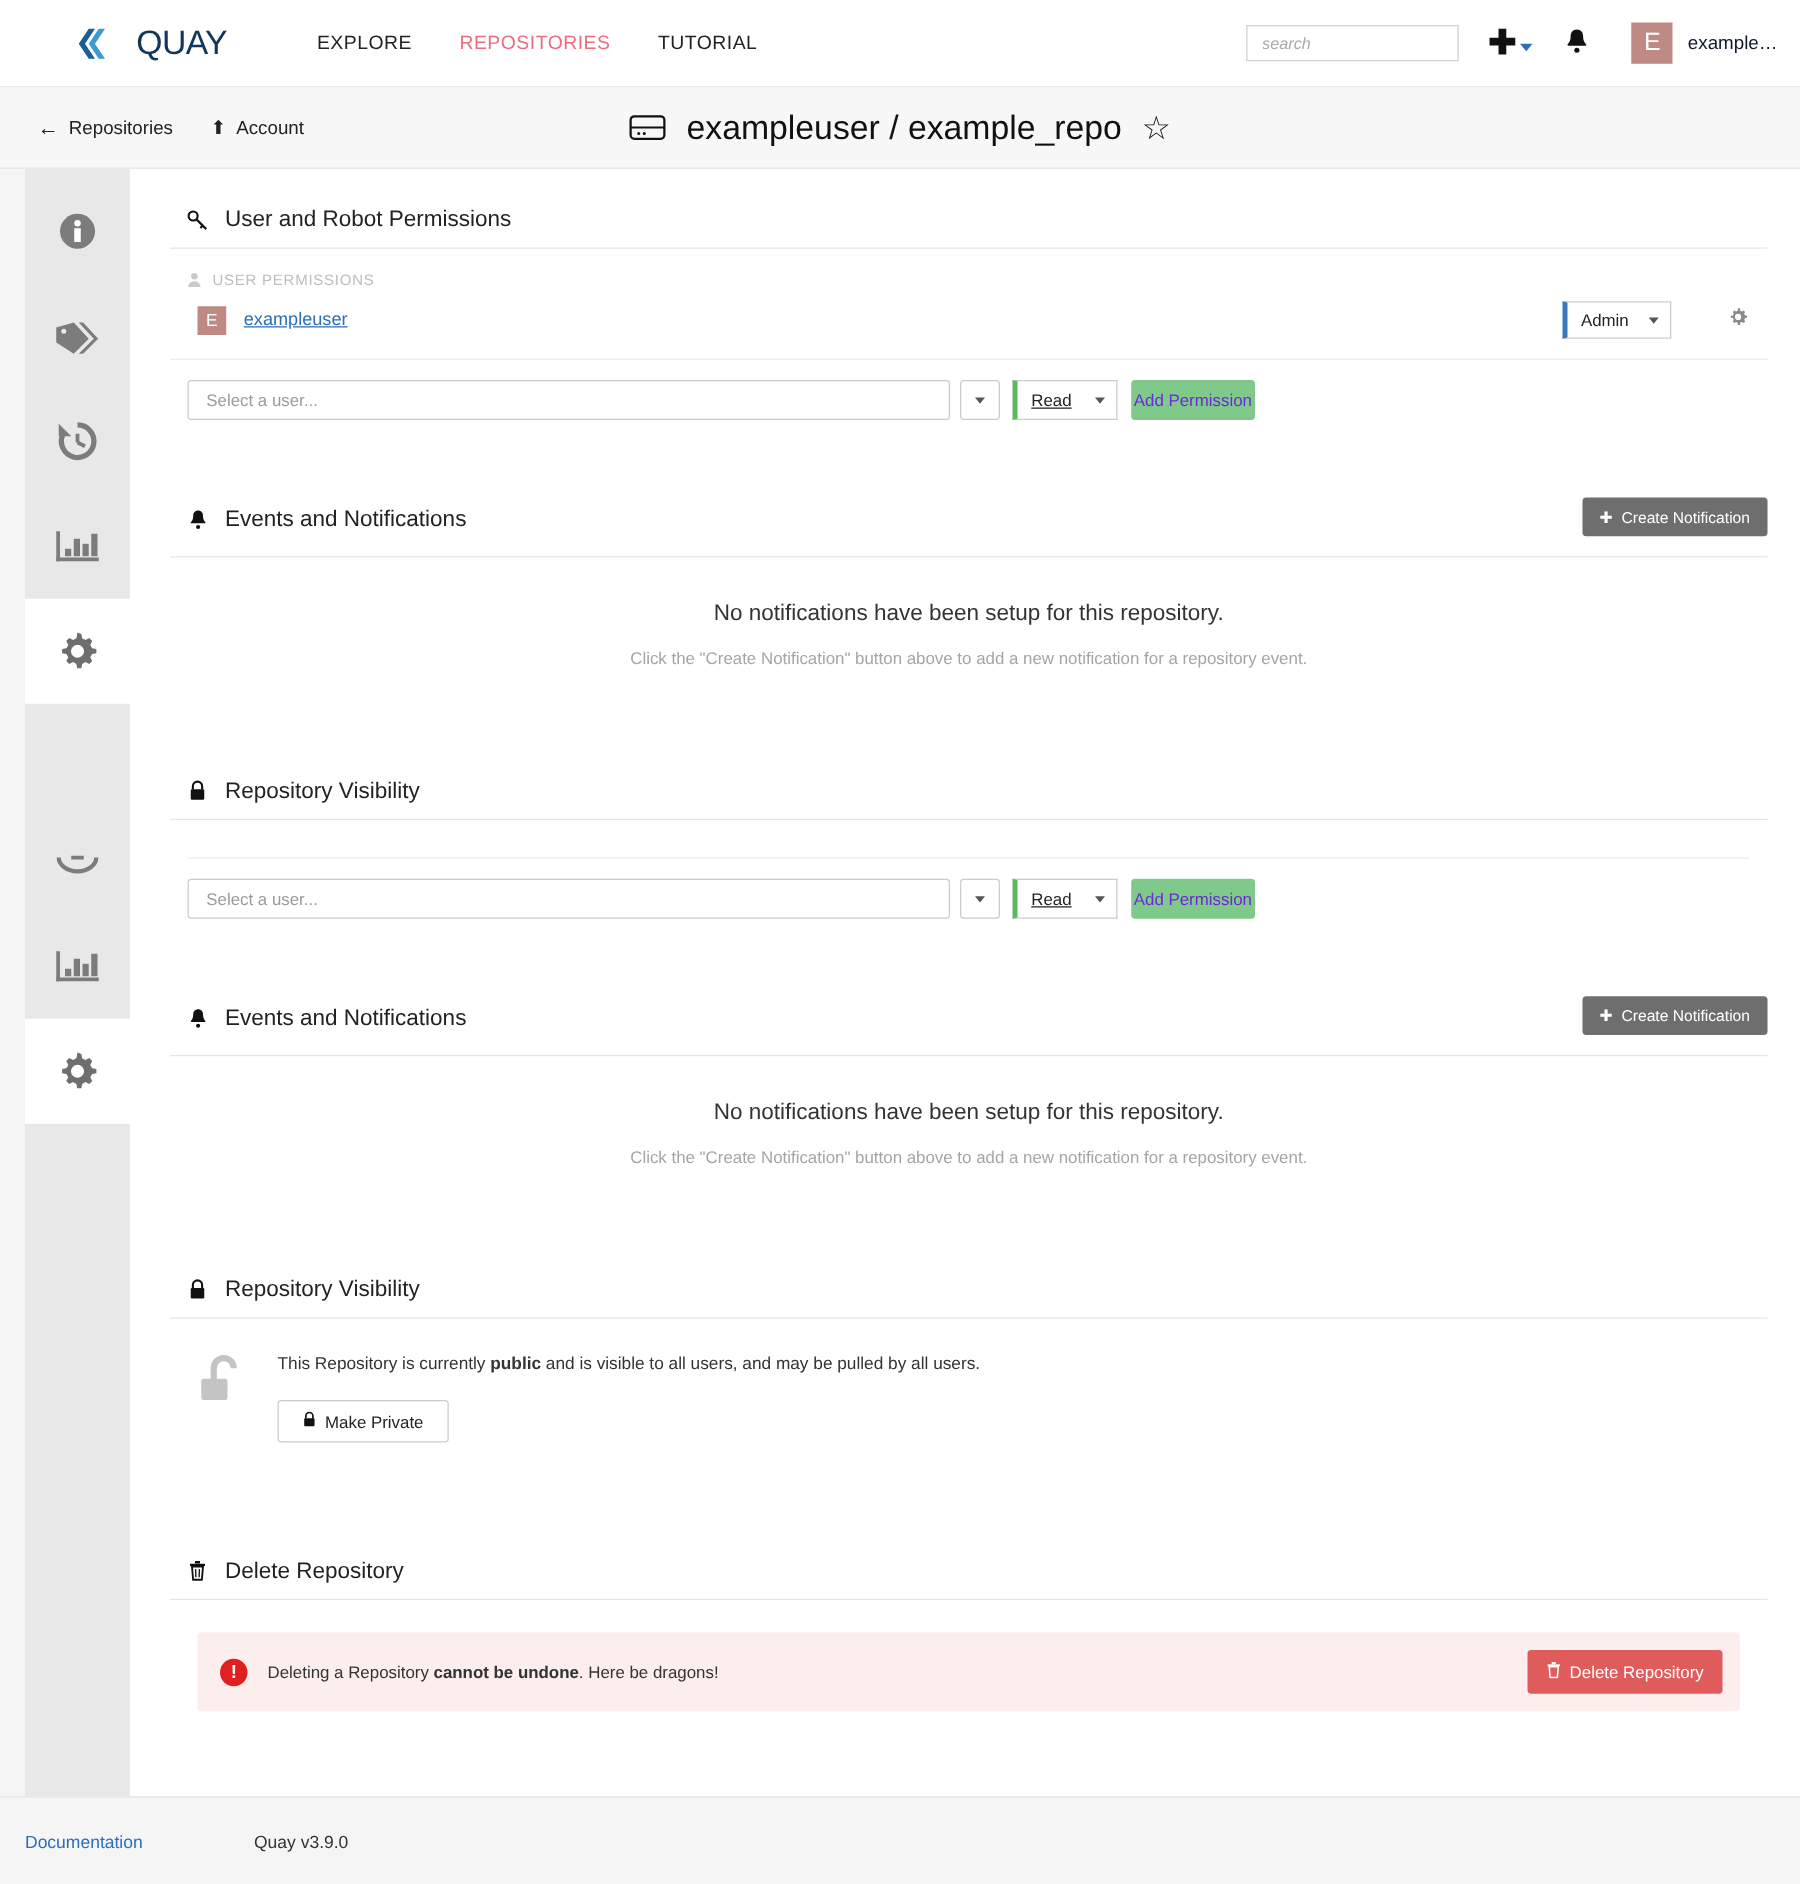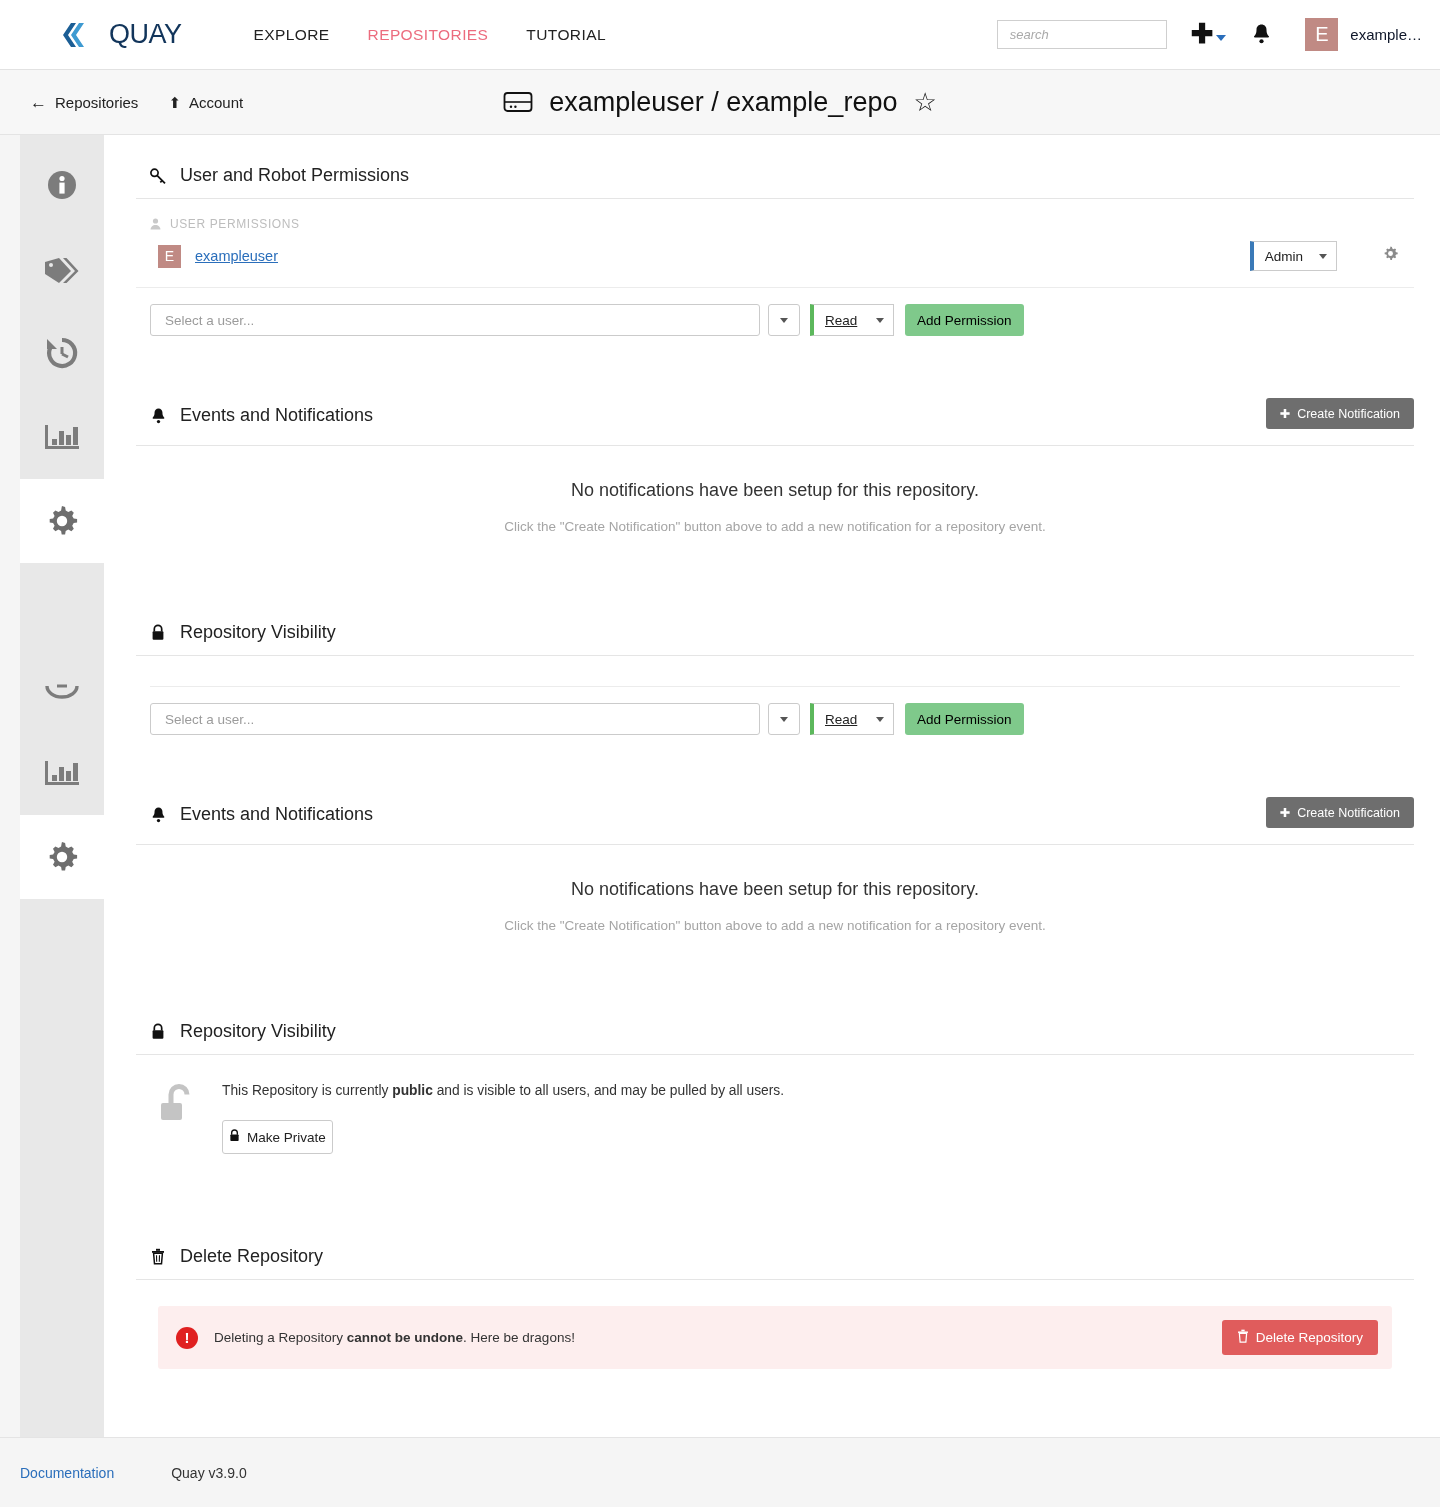--- a/index.html
+++ b/index.html
@@ -88,24 +88,24 @@
     position: relative;
   }
   .section-head h2 { font-size: 18px; font-weight: normal; color: #222; margin: 0; }
   .sec-icon { width: 20px; display: flex; justify-content: center; color: #111; }
   .head-btn { margin-left: auto; margin-bottom: 4px; }
   .btn {
     border: 0; border-radius: 3px; font-family: "Liberation Sans", sans-serif;
     cursor: pointer; display: inline-flex; align-items: center; gap: 7px;
   }
   .btn-gray { background: #6e6e6e; color: #fff; font-size: 12.5px; padding: 8px 14px; }
-  .btn-green { background: #7fc98b; color: #000000; font-size: 13.5px; padding: 9px 12px; }
+  .btn-green { background: #7fc98b; color: #6d28d9; font-size: 13.5px; padding: 9px 2px; }
   .btn-red { background: #e05c5c; color: #fff; font-size: 13.5px; padding: 9px 15px; }
   .btn-light {
-    background: #fff; color: #222; font-size: 13.5px; padding: 8px 6px;
+    background: #fff; color: #222; font-size: 13.5px; padding: 8px 19px;
     border: 1px solid #cbcbcb;
   }
 
   
   .perm-label {
     display: flex; align-items: center; gap: 9px;
     font-size: 12px; letter-spacing: 0.6px; color: #bdbdbd;
     padding: 18px 0 0 14px;
   }
   .perm-row {
@@ -168,21 +168,21 @@
   .alert-icon { width: 22px; height: 22px; border-radius: 50%; background: #e02020;
     color: #fff; display: flex; align-items: center; justify-content: center;
     font-size: 15px; font-weight: bold; margin-right: 16px; flex: 0 0 22px; }
   .alert-text { font-size: 13.5px; color: #333; }
   .alert .btn-red { margin-left: auto; }
 
   
   .footer {
     position: absolute; left: 0; right: 0; bottom: 0; height: 70px;
     background: #f5f5f5; border-top: 1px solid #e4e4e4;
-    display: flex; align-items: center; padding-left: 20px; gap: 57px;
+    display: flex; align-items: center; padding-left: 20px; gap: 89px;
   }
   .footer a { color: #2a6ebb; font-size: 14px; text-decoration: none; }
   .footer span { color: #333; font-size: 14px; }
 </style>
 </head>
 <body>
 
 <div class="topnav">
   <div class="logo">
     <svg class="logo-mark" viewBox="0 0 30 26">

